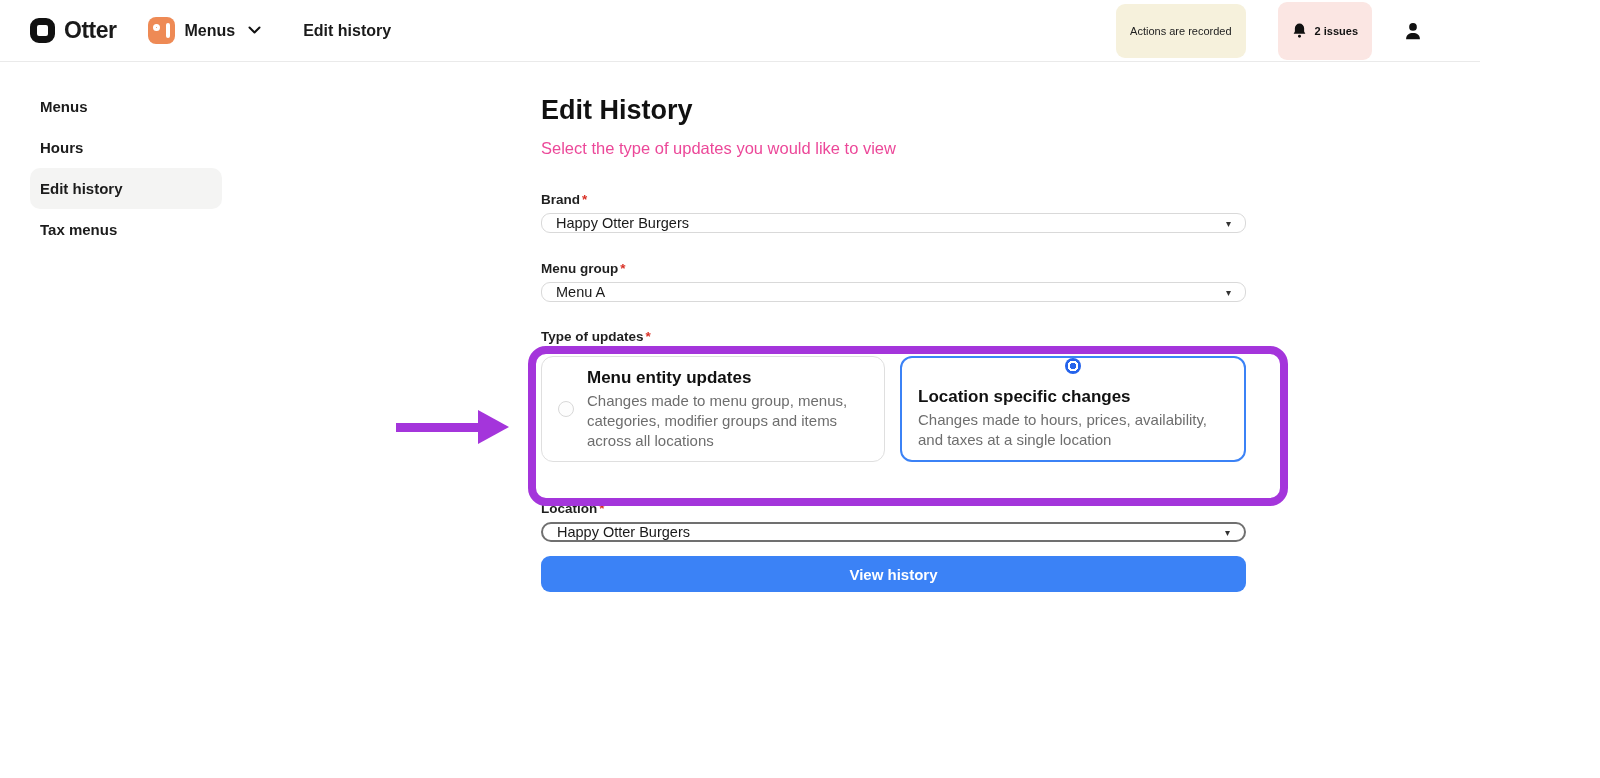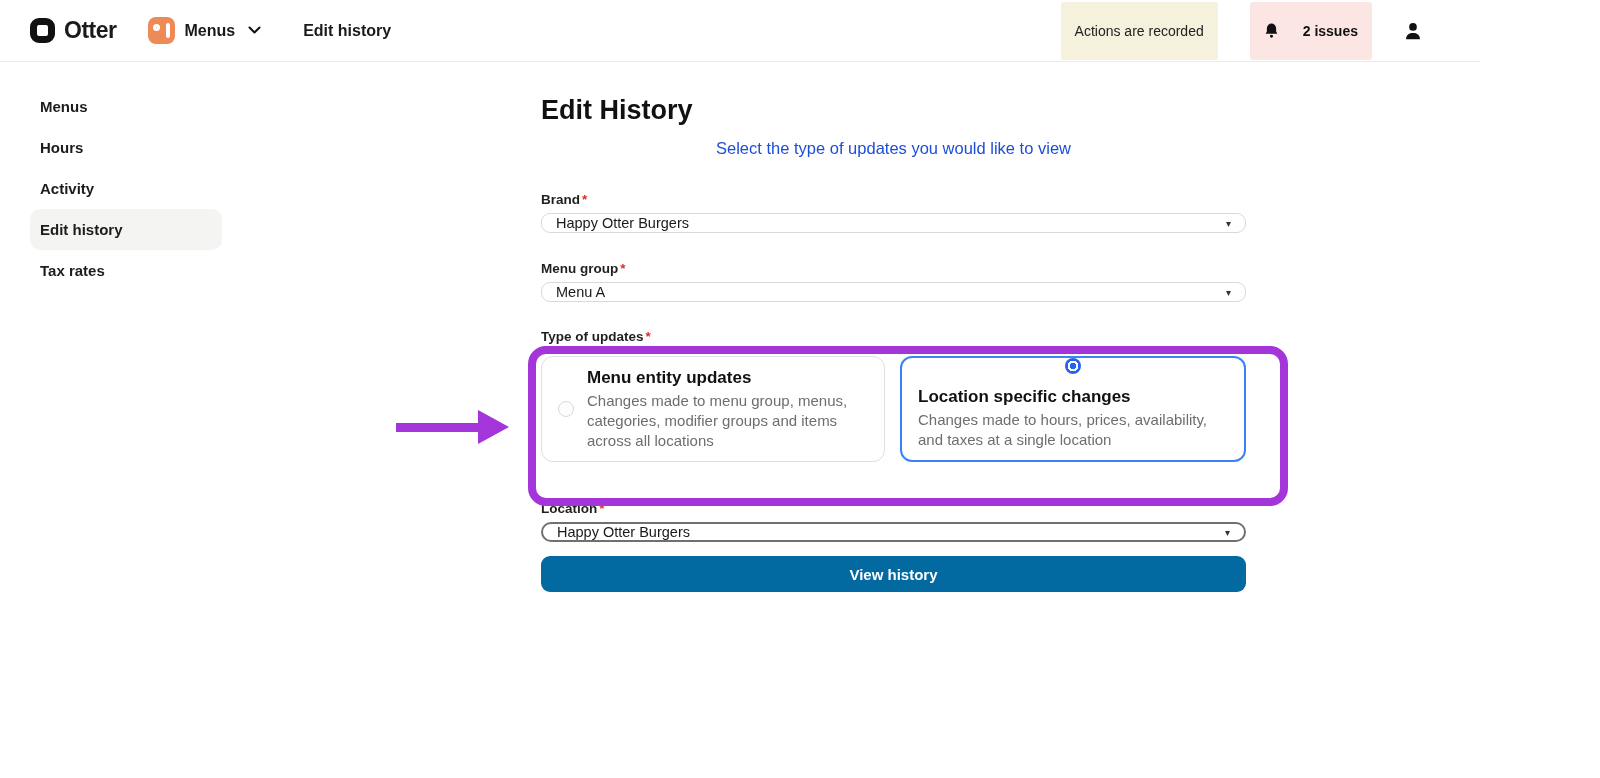--- a/index.html
+++ b/index.html
@@ -16,37 +16,37 @@
   .menus-group { display:flex; align-items:center; gap:9px; margin-left:32px; cursor:pointer; }
   .app-icon { position:relative; width:27px; height:27px; background:#ee8a55; border-radius:8px; }
   .app-icon .ring { position:absolute; left:5px; top:7px; width:7px; height:7px;
                     border:3px solid #fff; border-radius:50%; }
   .app-icon .bar { position:absolute; right:5px; top:6px; width:4px; height:15px;
                    background:#fff; border-radius:2px; }
   .menus-label { font-size:16px; font-weight:700; }
   .chev { margin-left:4px; display:flex; }
   .topbar-title { margin-left:42px; font-size:16px; font-weight:700; }
   .topbar-spacer { flex:1; }
-  .badge { border-radius:3px; padding:21px 14px; font-size:14px; display:flex; align-items:center; }
+  .badge { border-radius:9px; padding:21px 14px; font-size:11px; display:flex; align-items:center; }
   .badge-cream { background:#f6f1dc; color:#222; }
-  .badge-pink  { background:#fbe6e3; color:#111; font-weight:600; gap:24px; margin-left:32px; cursor:pointer; }
+  .badge-pink  { background:#fbe6e3; color:#111; font-weight:600; gap:8px; margin-left:32px; cursor:pointer; }
   .person { margin-left:30px; display:flex; cursor:pointer; }
 
   
   .sidebar { position:absolute; left:0; top:62px; width:260px; }
   .side-item { height:41px; display:flex; align-items:center; padding-left:40px;
                font-size:15px; font-weight:600; color:#1c1c1c; cursor:pointer; }
   .side-item.active { margin-left:30px; padding-left:10px; width:192px;
                       background:#f4f4f3; border-radius:10px; }
   .sidebar { padding-top:24px; }
 
   
   .main { position:absolute; left:541px; top:62px; width:705px; }
   .h1 { margin-top:31px; font-size:27px; line-height:34px; font-weight:700; color:#111; }
-  .subtitle { margin-top:10px; font-size:16.5px; line-height:22px; color:#1d4ed8;text-align:center; }
+  .subtitle { margin-top:10px; font-size:16.5px; line-height:22px; color:#ec4899; }
   .field-label { margin-top:28px; height:18px; font-size:13.5px; font-weight:600; color:#1f1f1f; }
   .field-label.first { margin-top:33px; }
   .field-label.loc { margin-top:39px; }
   .req { color:#d93025; margin-left:2px; }
   .select { margin-top:3px; height:20px; border:1px solid #d9d9d9; border-radius:9px;
             display:flex; align-items:center; justify-content:space-between;
             padding:0 14px; font-size:14.5px; color:#1a1a1a; background:#fff; cursor:pointer; }
   .select .caret { font-size:10px; color:#333; }
   .select.loc { border:2px solid #707070; border-radius:10px; }
 
@@ -54,21 +54,21 @@
   .card { flex:1; border:1px solid #dfdfdf; border-radius:12px; background:#fff;
           display:flex; align-items:center; gap:13px; padding:0 16px; cursor:pointer; }
   .card.selected { border:2px solid #3b82f6;flex-direction:column; }
   .radio { flex:none; width:16px; height:16px; border-radius:50%;
            border:1.5px solid #d8d8d8; background:#fdfdfd; }
   .radio.on { border:none;
      background:radial-gradient(circle at center,#2563eb 0 3.5px,#ffffff 3.5px 5.5px,#2563eb 5.5px 100%); }
   .card-title { font-size:17px; font-weight:600; color:#111; margin-bottom:3px; }
   .card-desc { font-size:15px; line-height:20px; color:#6e6e6e; }
 
-  .submit { margin-top:14px; width:100%; height:36px; background:#0369a1; border:none;
+  .submit { margin-top:14px; width:100%; height:36px; background:#3b82f6; border:none;
             border-radius:9px; color:#fff; font-size:15px; font-weight:600;
             font-family:"Liberation Sans", sans-serif; cursor:pointer; }
 
   
   .anno-box { position:absolute; left:528px; top:346px; width:760px; height:160px;
               border:8px solid #a435db; border-radius:18px; pointer-events:none; z-index:5; }
   .anno-arrow-shaft { position:absolute; left:396px; top:423px; width:84px; height:9px;
                       background:#a435db; pointer-events:none; z-index:5; }
   .anno-arrow-head { position:absolute; left:478px; top:410px; width:0; height:0;
                      border-top:17px solid transparent; border-bottom:17px solid transparent;
@@ -110,23 +110,22 @@
     <svg width="22" height="22" viewBox="0 0 24 24">
         <circle cx="12" cy="7.5" r="4.2" fill="#111"></circle>
         <path fill="#111" d="M4.5 20.5c0-4.2 3.4-6.3 7.5-6.3s7.5 2.1 7.5 6.3V21h-15z"></path>
       </svg>
   </div>
 </div>
 
 <div class="sidebar">
   <div class="side-item">Menus</div>
   <div class="side-item">Hours</div>
-  <div class="side-item">Activity</div>
   <div class="side-item active">Edit history</div>
-  <div class="side-item">Tax rates</div>
+  <div class="side-item">Tax menus</div>
 </div>
 
 <div class="main">
   <div class="h1">Edit History</div>
   <div class="subtitle">Select the type of updates you would like to view</div>
 
   <div class="field-label first">
     <span>Brand</span><span class="req">*</span>
   </div>
   <div class="select">

